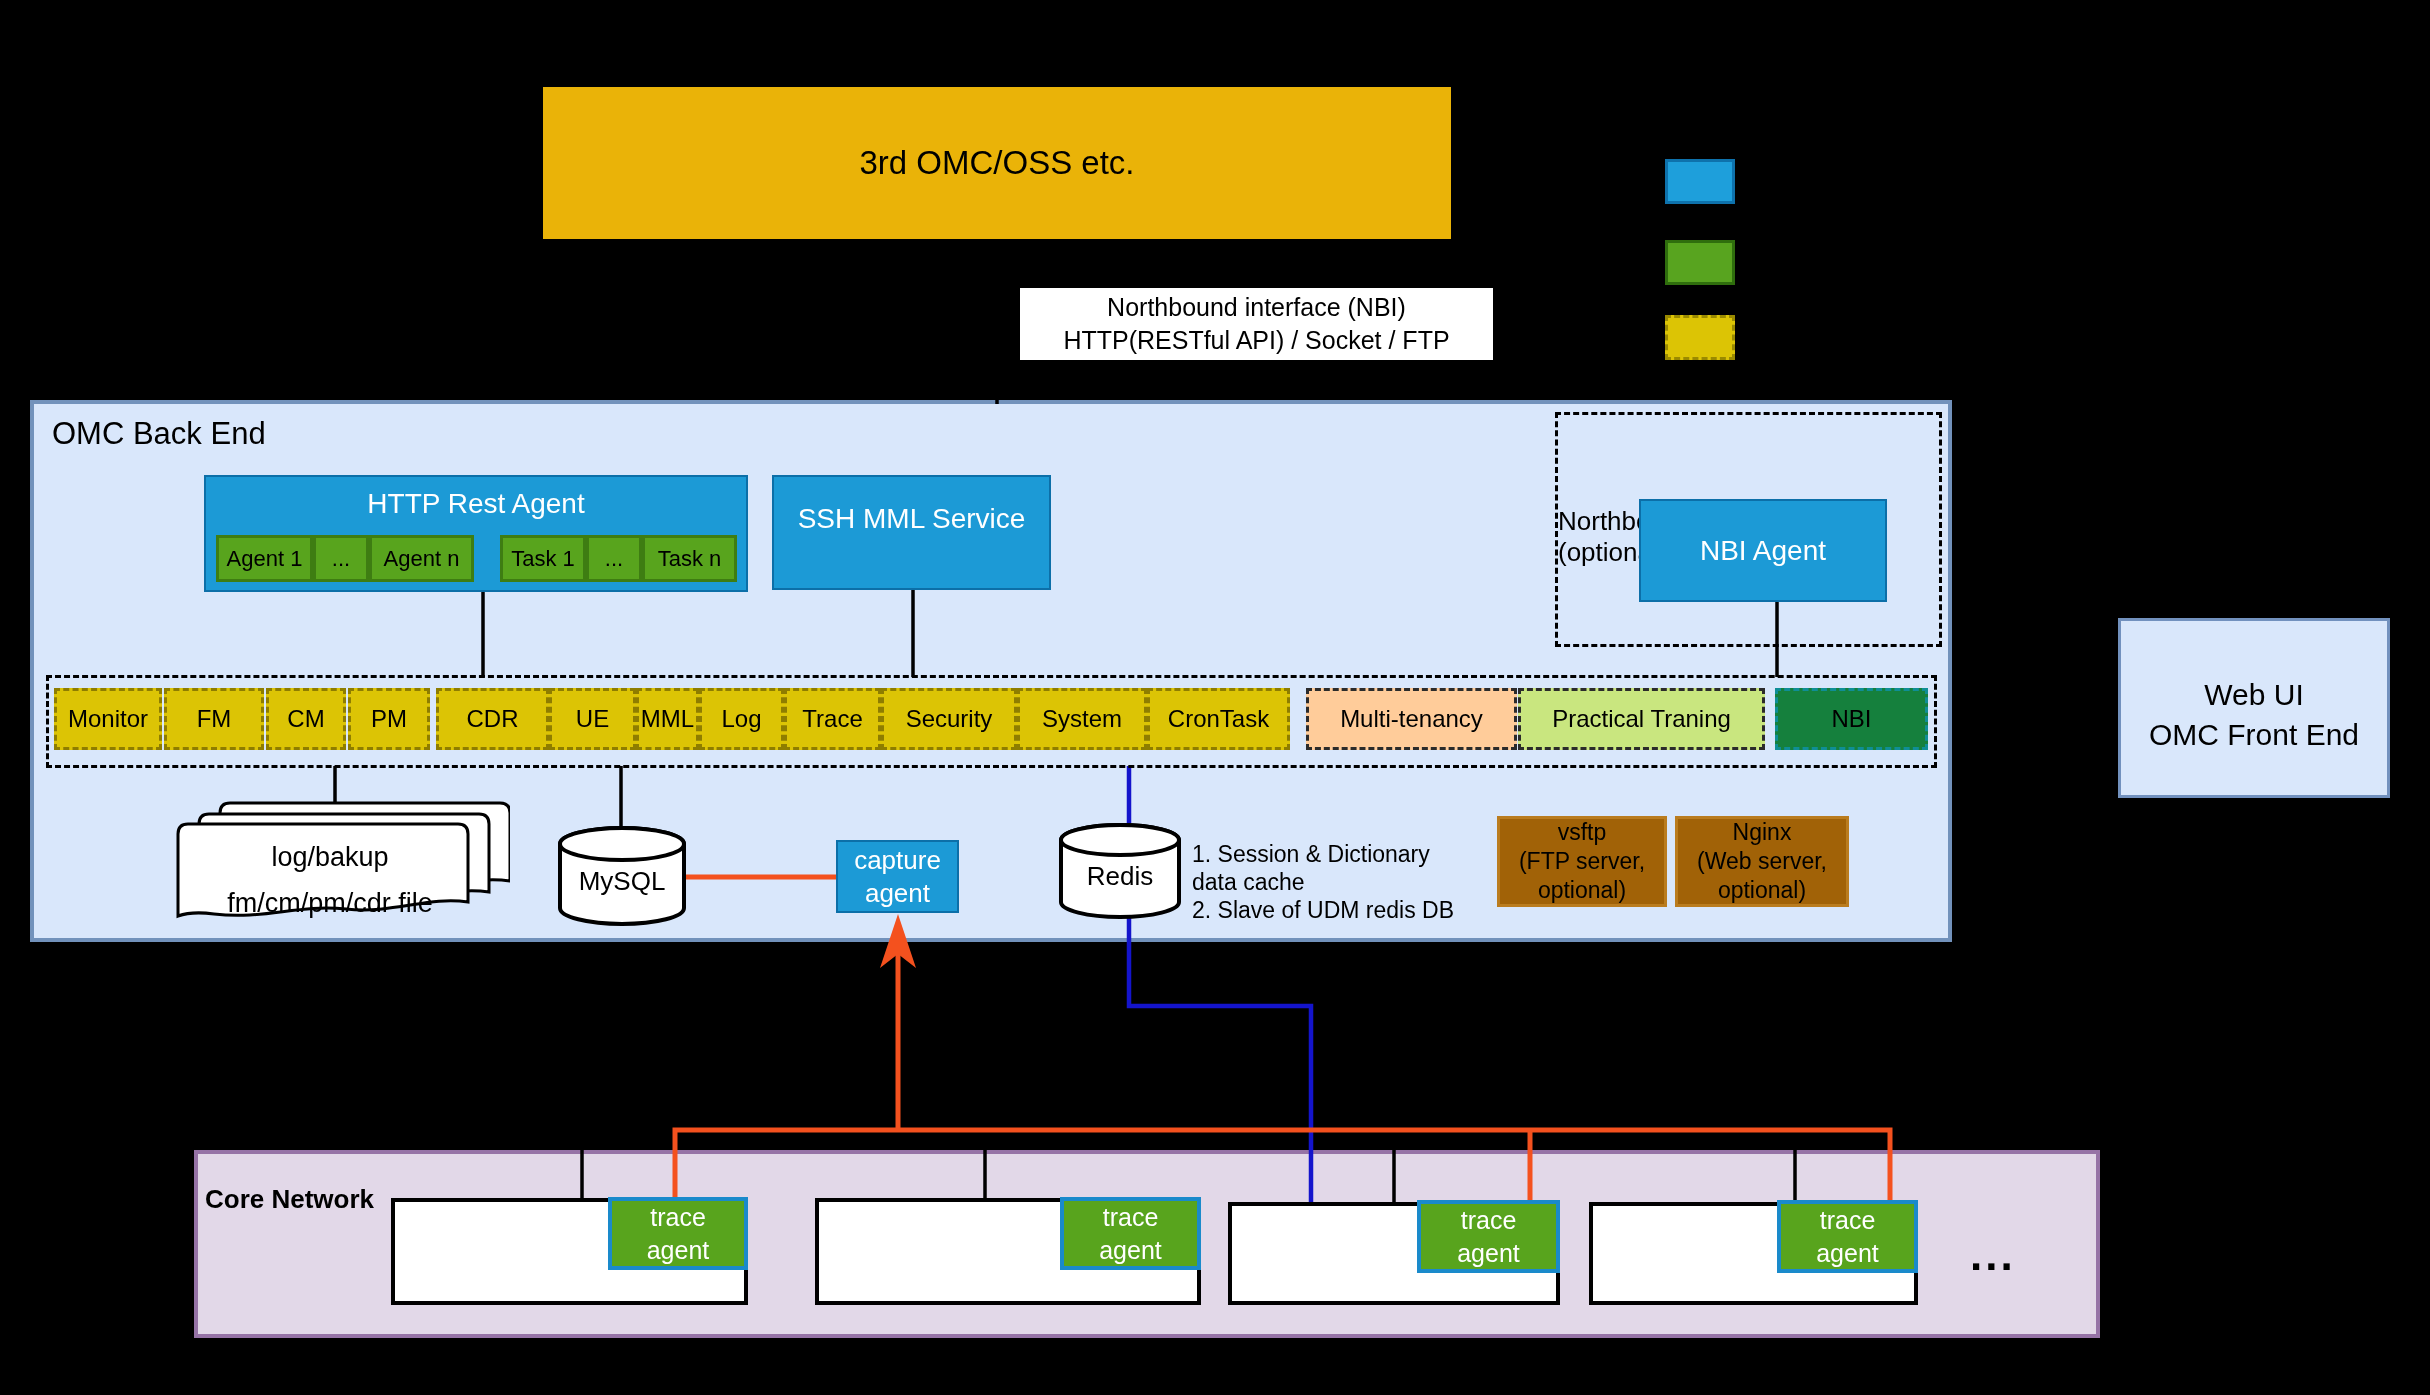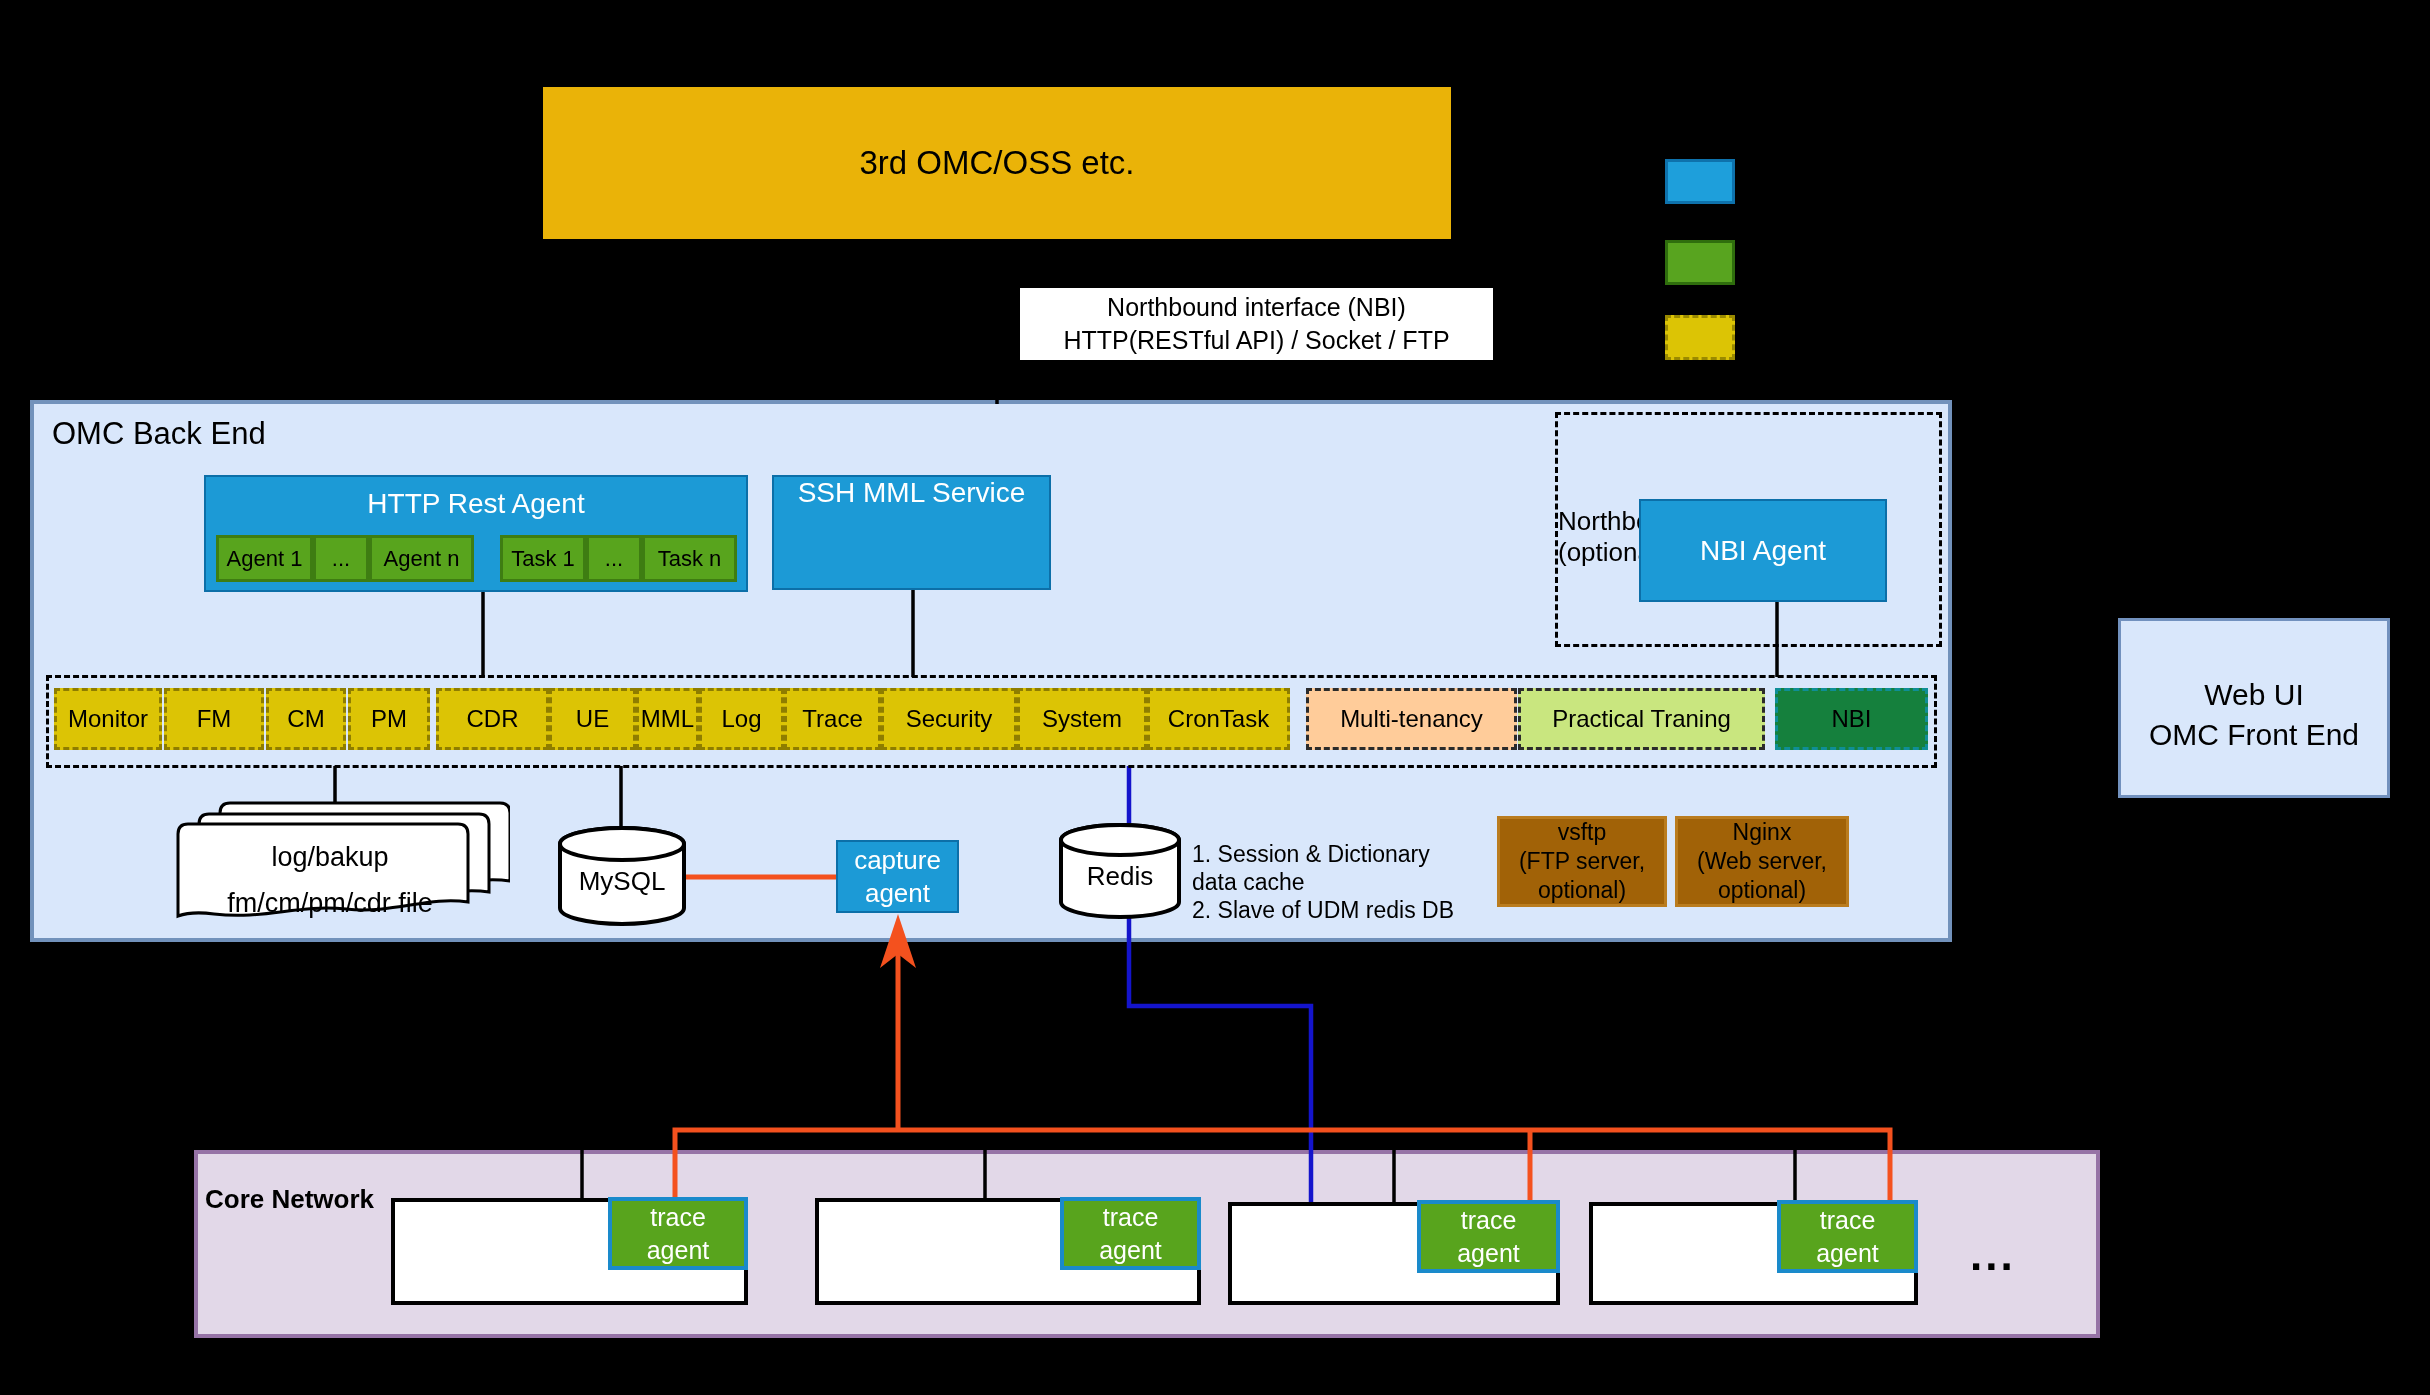--- a/index.html
+++ b/index.html
@@ -28,21 +28,21 @@
   .sw-green{top:240px;background:#58A41F;border:3px solid #2F6E0D;}
   .sw-yellow{top:315px;background:#DCC405;border:3px dashed #9A8A00;}
 
   .omc-title{left:52px;top:416px;font-size:31px;}
   .core-title{left:205px;top:1184px;font-size:26px;font-weight:bold;}
 
   .bluebox{background:#1C9AD6;border:2px solid #0C6FA8;color:#fff;}
   .box-http{left:204px;top:475px;width:544px;height:117px;}
   .http-title{left:204px;top:488px;width:544px;font-size:28px;color:#fff;text-align:center;}
   .greencell{background:#58A41D;border:3px solid #3E7D12;color:#000;font-size:22px;top:535px;height:47px;}
-  .box-ssh{left:772px;top:475px;width:279px;height:115px;font-size:28px;align-items:flex-start;}
+  .box-ssh{left:772px;top:475px;width:279px;height:115px;font-size:28px;align-items:flex-start;padding-top:26px;}
   .nbi-dashed{left:1555px;top:412px;width:387px;height:235px;border:3px dashed #000;font-size:26px;line-height:31px;
               align-items:flex-start;padding-top:14px;}
   .box-nbiagent{left:1639px;top:499px;width:248px;height:103px;font-size:28px;}
 
   
   .mod-container{left:46px;top:675px;width:1891px;height:93px;border:3px dashed #000;}
   .module{top:688px;height:62px;background:#DCC405;border:3px dashed #8E7D00;font-size:24px;
           display:flex;align-items:center;justify-content:center;}
   .mod-peach{background:#FFCC9A;border:3px dashed #2B2B2B;}
   .mod-green{background:#C9E67F;border:3px dashed #2B2B2B;}

